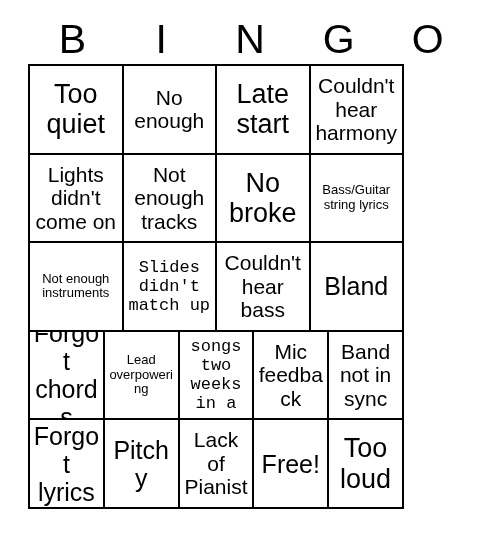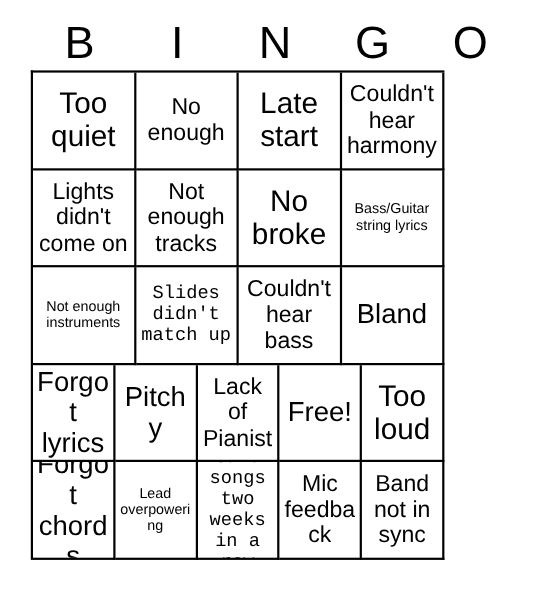--- a/index.html
+++ b/index.html
@@ -126,48 +126,48 @@
       <div class="cell fs-md">
           <span class="txt">Couldn't hear bass</span>
         </div>
       <div class="cell fs-lg">
           <span class="txt">Bland</span>
         </div>
     </div>
 
     <div class="row">
       <div class="cell fs-lg">
+          <span class="txt">Forgot chords</span>
+        </div>
+      <div class="cell fs-xs">
+          <span class="txt">Lead overpowering</span>
+        </div>
+      <div class="cell fs-sm">
+          <span class="txt">Same songs two weeks in a row</span>
+        </div>
+      <div class="cell fs-md">
+          <span class="txt">Mic feedback</span>
+        </div>
+      <div class="cell fs-md">
+          <span class="txt">Band not in sync</span>
+        </div>
+    </div>
+
+    <div class="row">
+      <div class="cell fs-lg">
           <span class="txt">Forgot lyrics</span>
         </div>
       <div class="cell fs-lg">
           <span class="txt">Pitchy</span>
         </div>
       <div class="cell fs-md">
           <span class="txt">Lack of Pianist</span>
         </div>
       <div class="cell fs-lg">
           <span class="txt">Free!</span>
         </div>
       <div class="cell fs-xl">
           <span class="txt">Too loud</span>
         </div>
     </div>
 
-    <div class="row">
-      <div class="cell fs-lg">
-          <span class="txt">Forgot chords</span>
-        </div>
-      <div class="cell fs-xs">
-          <span class="txt">Lead overpowering</span>
-        </div>
-      <div class="cell fs-sm">
-          <span class="txt">Same songs two weeks in a row</span>
-        </div>
-      <div class="cell fs-md">
-          <span class="txt">Mic feedback</span>
-        </div>
-      <div class="cell fs-md">
-          <span class="txt">Band not in sync</span>
-        </div>
-    </div>
-
   </div>
 </div>
 
 </body></html>

